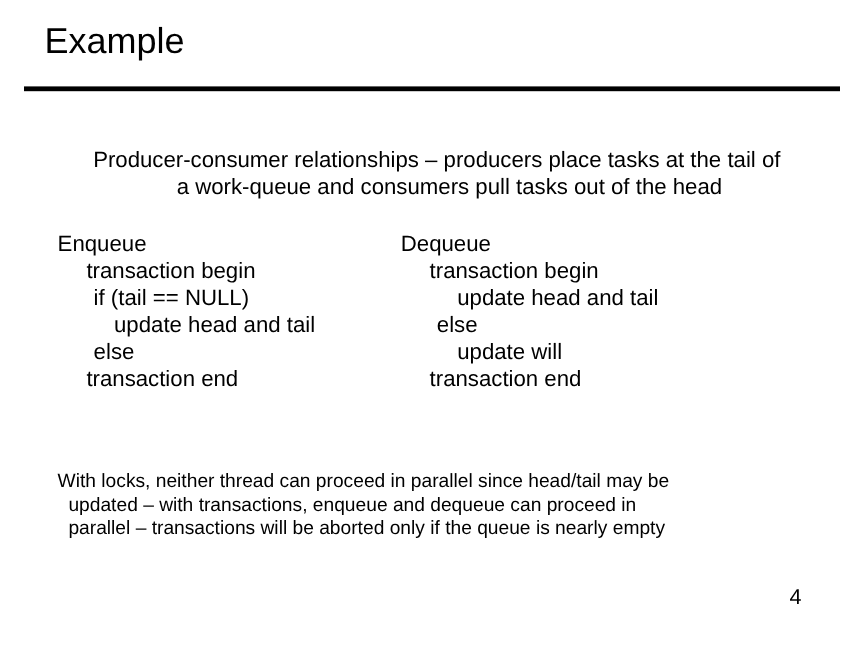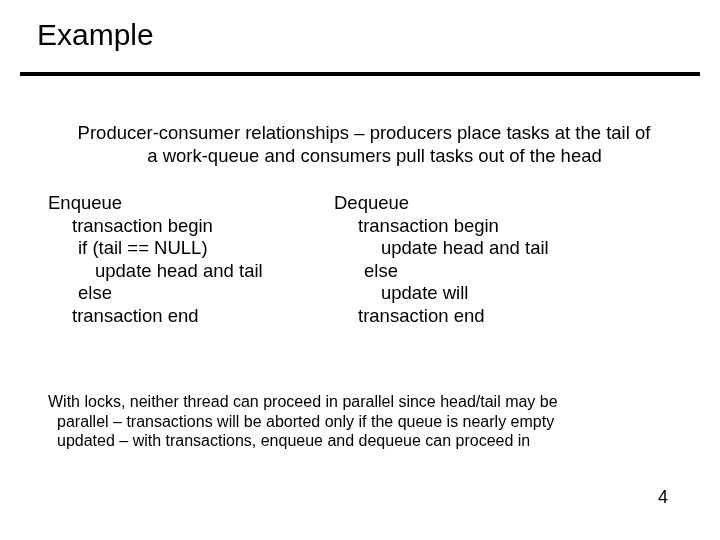--- a/index.html
+++ b/index.html
@@ -111,19 +111,19 @@
       <div class="ind1">transaction begin</div>
       <div class="ind3">update head and tail</div>
       <div class="ind2">else</div>
       <div class="ind3">update will</div>
       <div class="ind1">transaction end</div>
     </div>
   </div>
 
   <div class="summary">
     <div>With locks, neither thread can proceed in parallel since head/tail may be</div>
+    <div class="l2">updated – with transactions, enqueue and dequeue can proceed in</div>
     <div class="l2">parallel – transactions will be aborted only if the queue is nearly empty</div>
-    <div class="l2">updated – with transactions, enqueue and dequeue can proceed in</div>
   </div>
 
   <div class="pagenum">4</div>
 
 </div>
 
 </body></html>

